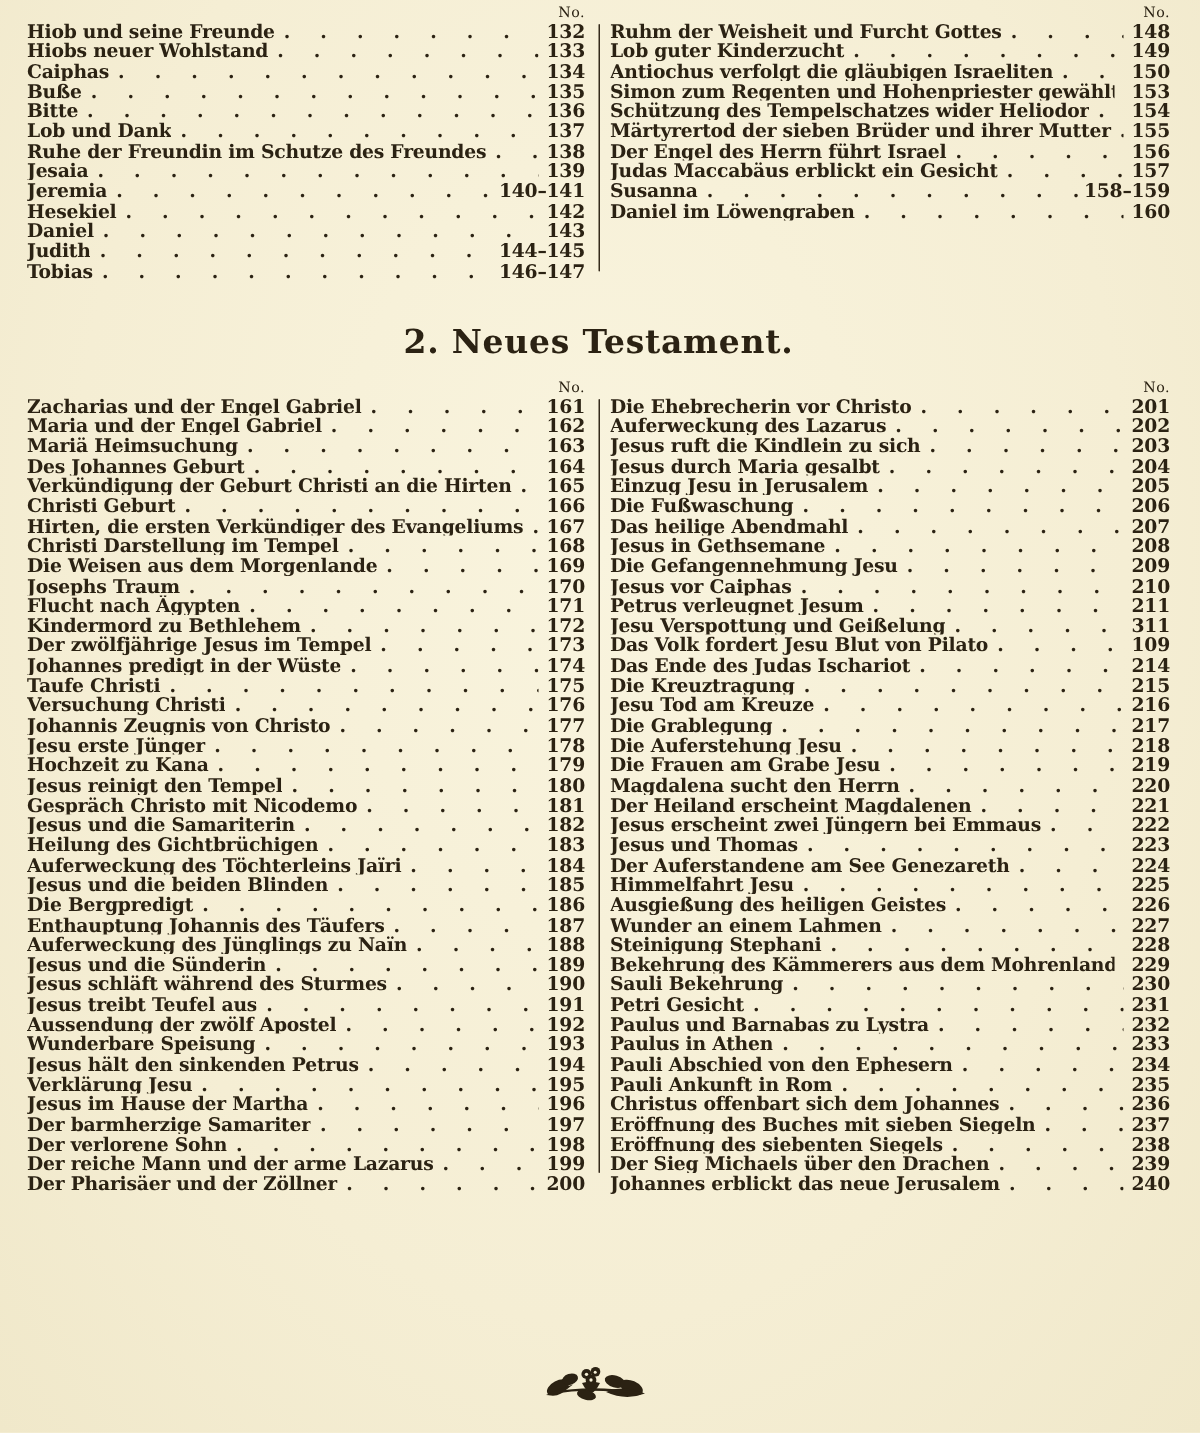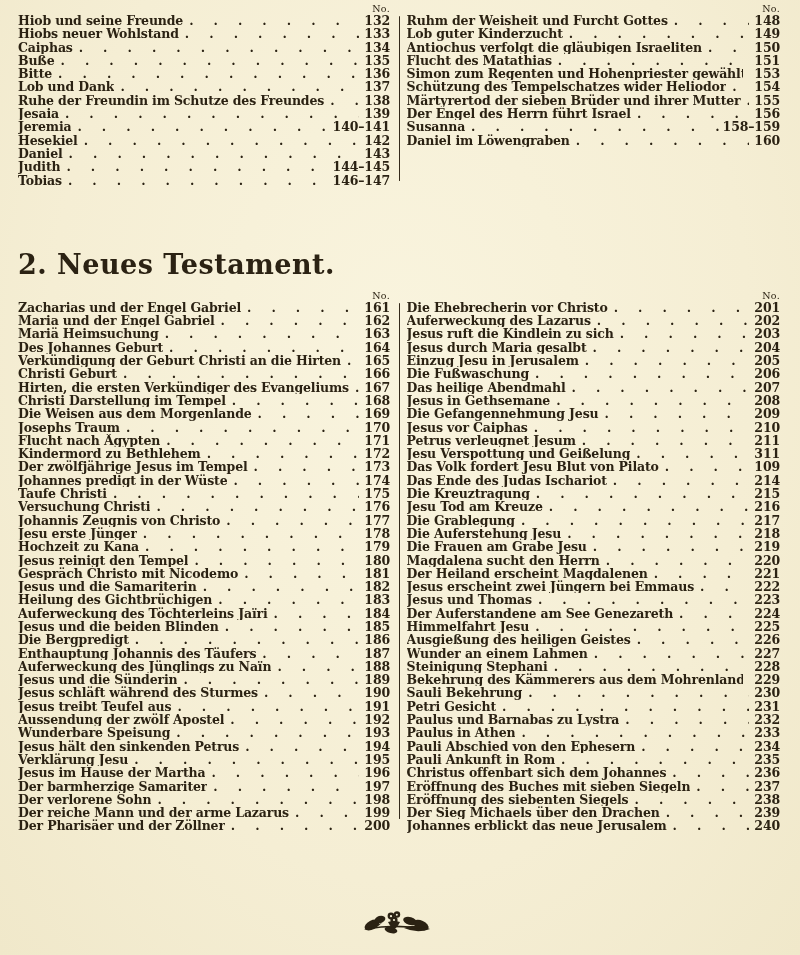--- a/index.html
+++ b/index.html
@@ -39,22 +39,23 @@
   .leader {
     flex: 1 1 0; min-width: 0; overflow: hidden;
     margin: 0 3px 0 6px; height: 13.3px;
   }
   .leader::after {
     content: ". . . . . . . . . . . . . . . . . . . . . . . . . . . . . . . . . . . .";
     word-spacing: 16px; font-weight: 700;
   }
   .num { flex: 0 0 auto; min-width: 28px; text-align: right; }
   .heading {
-    margin-top: 60px; height: 36px; line-height: 36px;
-    font-size: 27px; font-weight: 700; letter-spacing: 0.5px;
+    text-align: center;
+    margin-top: 23px; height: 36px; line-height: 36px;
+    font-size: 22px; font-weight: 700; letter-spacing: 0.5px;
   }
   .nt { margin-top: 7px; }
   .ornament {
     position: absolute; top: 906px; left: 360px;
     width: 74px; height: 34px;
   }
 </style>
 </head>
 <body>
 
@@ -144,43 +145,43 @@
             <span class="label">Lob guter Kinderzucht</span>
             <span class="leader"></span>
             <span class="num">149</span>
           </div>
           <div class="row">
             <span class="label">Antiochus verfolgt die gläubigen Israeliten</span>
             <span class="leader"></span>
             <span class="num">150</span>
           </div>
           <div class="row">
-            <span class="label">Flucht des Matathias</span>
-            <span class="leader"></span>
-            <span class="num">151</span>
-          </div>
-          <div class="row">
             <span class="label">Simon zum Regenten und Hohenpriester gewählt</span>
             <span class="leader"></span>
             <span class="num">153</span>
           </div>
           <div class="row">
             <span class="label">Schützung des Tempelschatzes wider Heliodor</span>
             <span class="leader"></span>
             <span class="num">154</span>
           </div>
           <div class="row">
             <span class="label">Märtyrertod der sieben Brüder und ihrer Mutter</span>
             <span class="leader"></span>
             <span class="num">155</span>
           </div>
           <div class="row">
             <span class="label">Der Engel des Herrn führt Israel</span>
             <span class="leader"></span>
             <span class="num">156</span>
+          </div>
+          <div class="row">
+            <span class="label">Judas Maccabäus erblickt ein Gesicht</span>
+            <span class="leader"></span>
+            <span class="num">157</span>
           </div>
           <div class="row">
             <span class="label">Susanna</span>
             <span class="leader"></span>
             <span class="num">158–159</span>
           </div>
           <div class="row">
             <span class="label">Daniel im Löwengraben</span>
             <span class="leader"></span>
             <span class="num">160</span>

